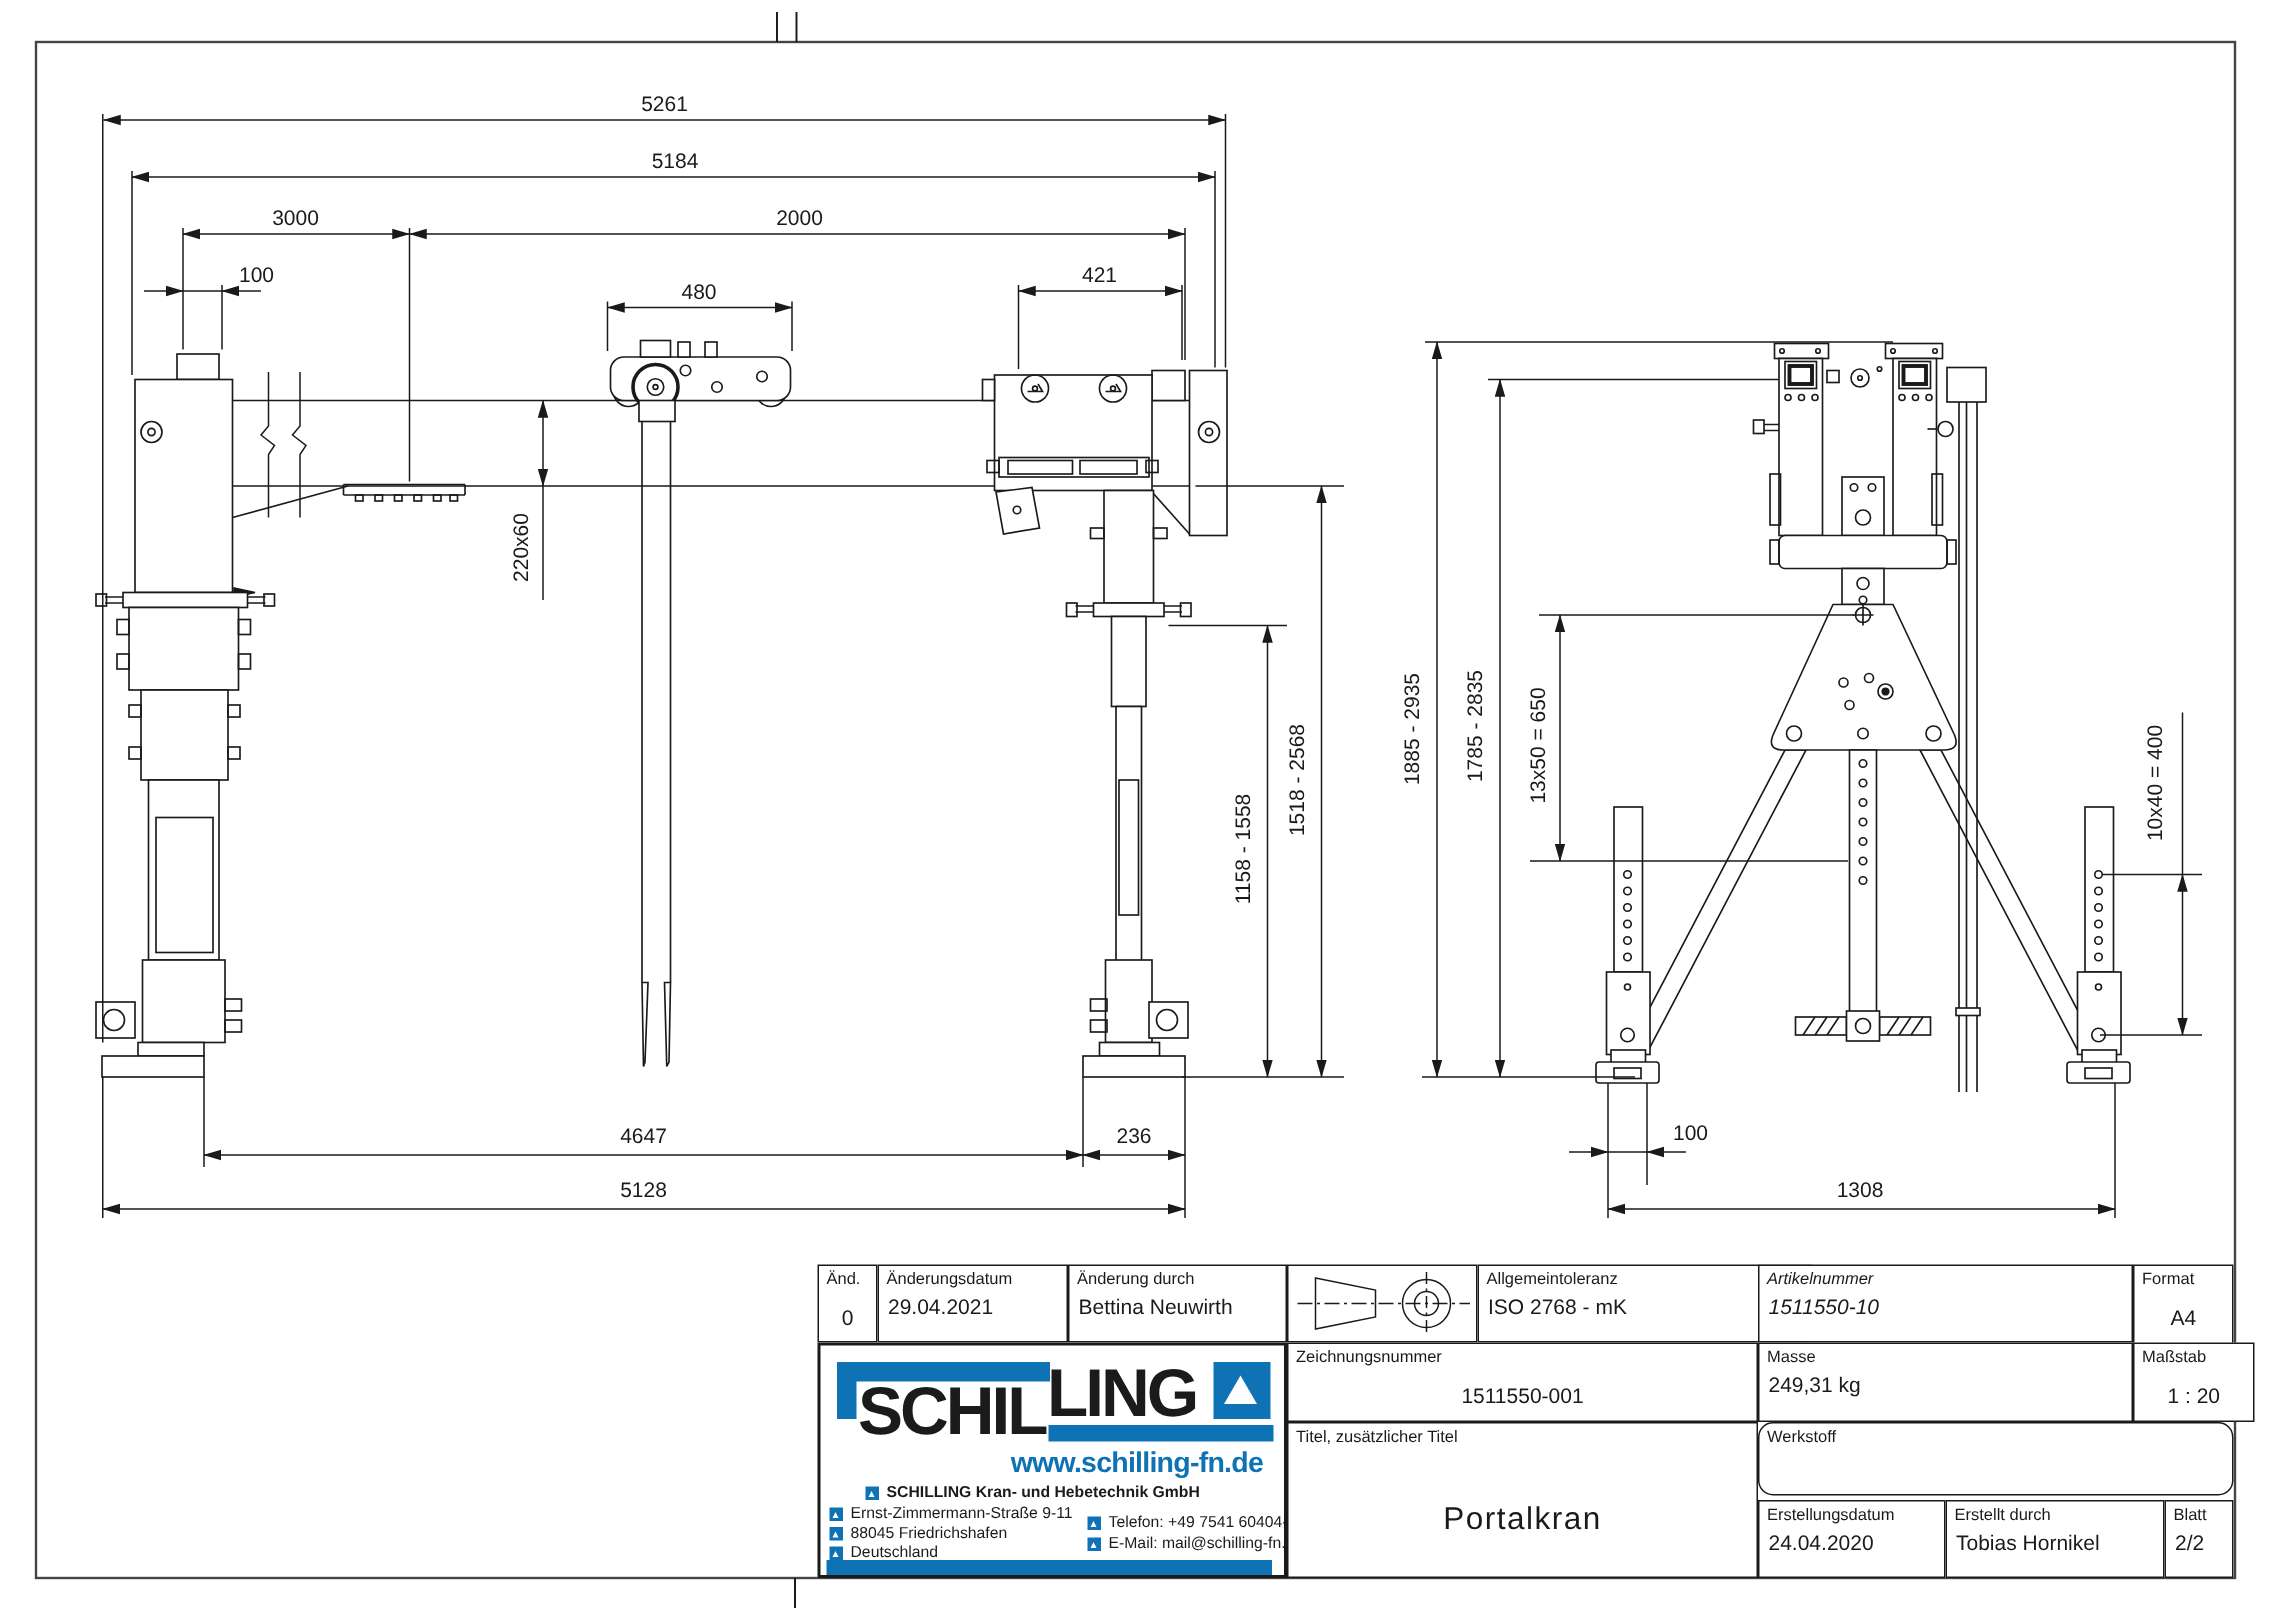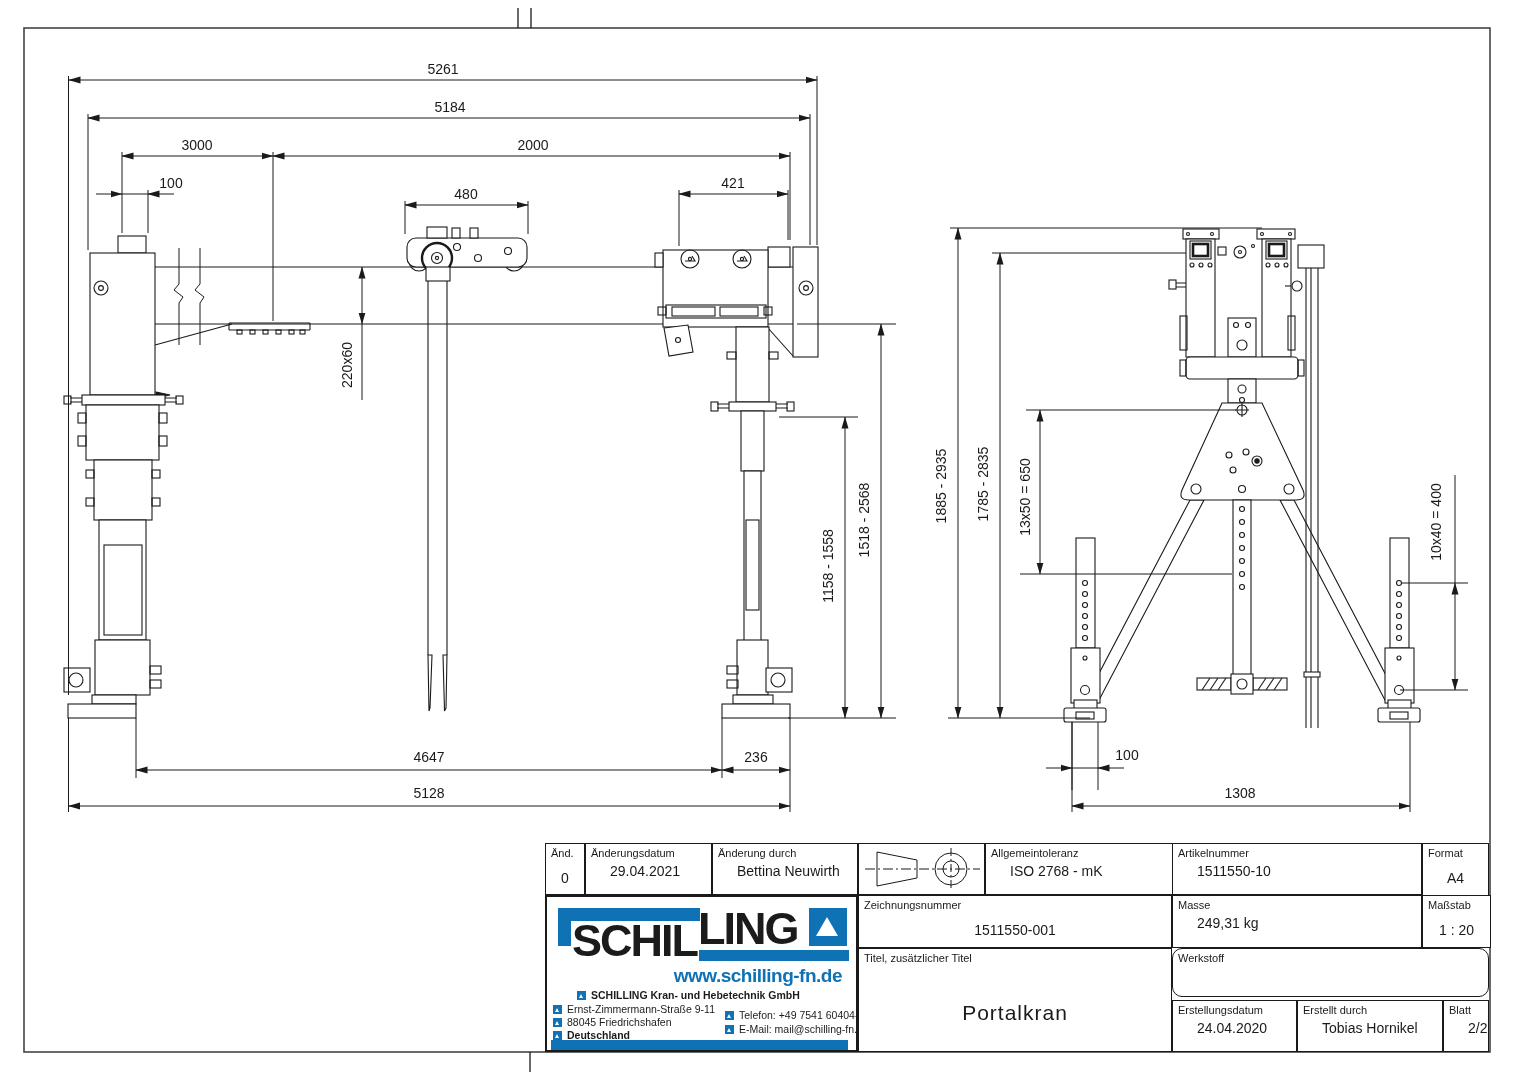--- a/index.html
+++ b/index.html
@@ -3,21 +3,21 @@
 <meta charset="utf-8">
 <style>
   html,body{margin:0;padding:0;background:#fff;}
   body{width:1513px;height:1077px;position:relative;font-family:"Liberation Sans",sans-serif;color:#1a1a1a;overflow:hidden;}
   #sheet{position:absolute;left:0;top:0;}
   svg text{font-family:"Liberation Sans",sans-serif;font-size:14px;fill:#1a1a1a;}
   
   #titleblock{position:absolute;left:545px;top:843px;width:944px;height:209px;box-sizing:border-box;}
   .cell{position:absolute;box-sizing:border-box;border:1px solid #1a1a1a;background:#fff;}
   .cell .lbl{font-size:11px;padding:3px 5px 0 5px;white-space:nowrap;}
-  .cell .val{font-size:14px;padding:4px 24px;white-space:nowrap;}
+  .cell .val{font-size:14px;padding:4px 6px;white-space:nowrap;}
   .val.center{position:absolute;left:0;right:0;text-align:center;padding:0;}
   
   #logo{position:absolute;left:0;top:52px;width:313px;height:157px;box-sizing:border-box;border:2px solid #1a1a1a;background:#fff;overflow:hidden;}
   .blue{background:#0e72b5;}
   #logo .brand{position:absolute;font-weight:900;color:#1b1b1b;letter-spacing:-2px;line-height:1;}
   #logo-www{position:absolute;right:14px;top:68px;font-size:19px;font-weight:bold;color:#0e72b5;letter-spacing:-0.5px;}
   .addr{position:absolute;font-size:10.5px;color:#1b1b1b;display:flex;align-items:center;gap:5px;white-space:nowrap;}
   .addr.bold{font-weight:bold;margin-left:24px;}
   .bullet{width:9px;height:9px;background:#0e72b5;position:relative;flex:0 0 9px;}
   .bullet:after{content:"";position:absolute;left:2px;top:3px;border-left:2.5px solid transparent;border-right:2.5px solid transparent;border-bottom:4px solid #fff;}
@@ -346,38 +346,38 @@
           <circle cx="92" cy="25" r="8"></circle>
         <path d="M6,25 H121" stroke-dasharray="10 3 2 3"></path>
         <path d="M92,4 V46" stroke-dasharray="8 3 2 3"></path>
       </g>
     </svg>
   </div>
   <div class="cell" style="left:440px;top:0;width:223px;height:52px;">
     <div class="lbl">Allgemeintoleranz</div>
     <div class="val">ISO 2768 - mK</div>
   </div>
-  <div class="cell" style="left:627px;top:0;width:250px;height:52px;">
+  <div class="cell" style="left:627px;top:0;width:250px;height:52px;font-style:italic;">
     <div class="lbl">Artikelnummer</div>
     <div class="val">1511550-10</div>
   </div>
   <div class="cell" style="left:877px;top:0;width:67px;height:69px;">
     <div class="lbl">Format</div>
     <div class="val center" style="top:26px;">A4</div>
   </div>
 
   <div class="cell" style="left:313px;top:52px;width:314px;height:53px;">
     <div class="lbl">Zeichnungsnummer</div>
     <div class="val center" style="top:26px;">1511550-001</div>
   </div>
   <div class="cell" style="left:627px;top:52px;width:250px;height:53px;">
     <div class="lbl">Masse</div>
     <div class="val">249,31 kg</div>
   </div>
-  <div class="cell" style="left:877px;top:52px;width:69px;height:53px;">
+  <div class="cell" style="left:877px;top:52px;width:81px;height:53px;">
     <div class="lbl">Maßstab</div>
     <div class="val center" style="top:26px;">1 : 20</div>
   </div>
 
   <div class="cell" style="left:313px;top:105px;width:314px;height:104px;">
     <div class="lbl">Titel, zusätzlicher Titel</div>
     <div class="val center" style="top:52px;font-size:21px;letter-spacing:1px;">Portalkran</div>
   </div>
   <div class="cell" style="left:627px;top:105px;width:317px;height:49px;border-radius:10px;">
     <div class="lbl">Werkstoff</div>
@@ -412,21 +412,21 @@
       <span>SCHILLING Kran- und Hebetechnik GmbH</span>
     </div>
     <div class="addr" style="left:6px;top:106px;">
       <div class="bullet"></div>
       <span>Ernst-Zimmermann-Straße 9-11</span>
     </div>
     <div class="addr" style="left:6px;top:119px;">
       <div class="bullet"></div>
       <span>88045 Friedrichshafen</span>
     </div>
-    <div class="addr" style="left:6px;top:132px;font-weight:bold;">
+    <div class="addr" style="left:6px;top:132px;">
       <div class="bullet"></div>
       <span>Deutschland</span>
     </div>
     <div class="addr" style="left:178px;top:112px;">
       <div class="bullet"></div>
       <span>Telefon: +49 7541 60404-0</span>
     </div>
     <div class="addr" style="left:178px;top:126px;">
       <div class="bullet"></div>
       <span>E-Mail: mail@schilling-fn.de</span>

